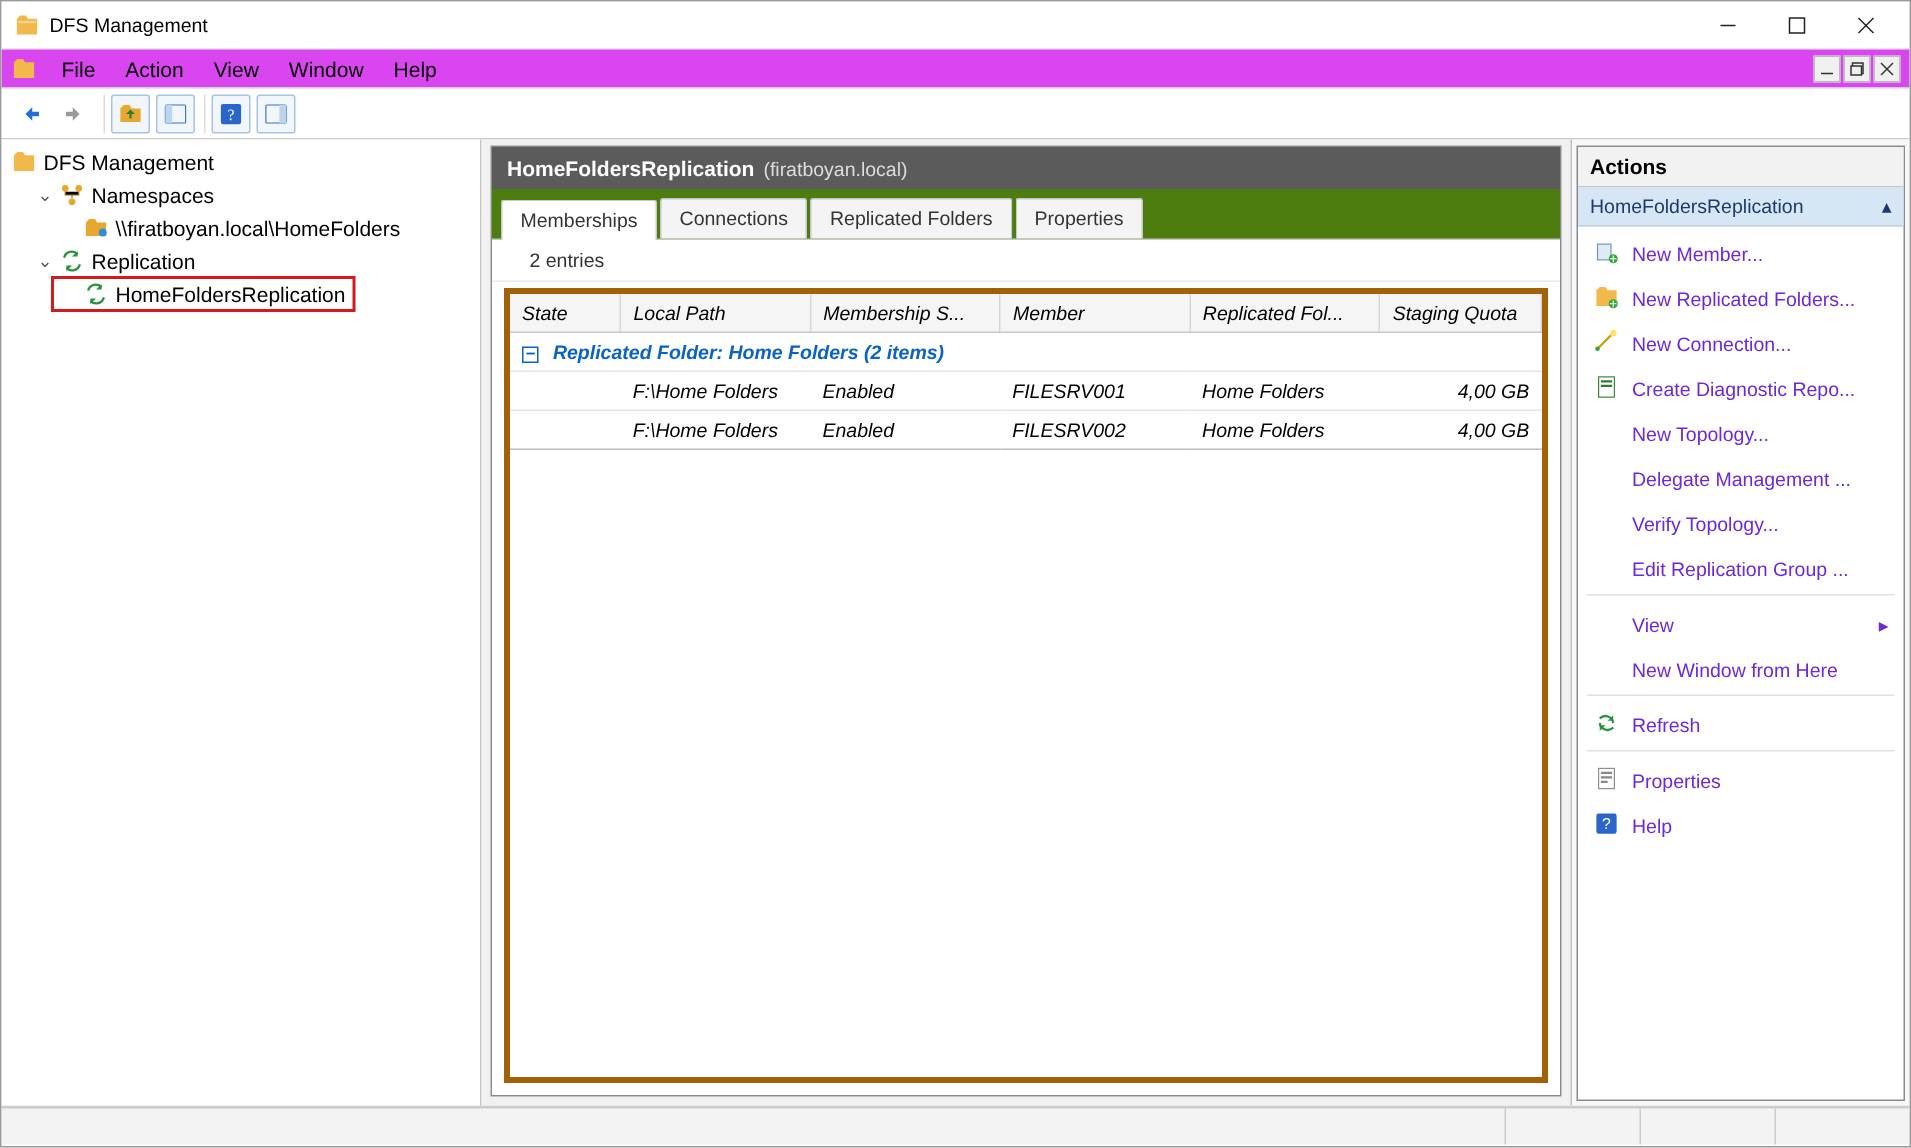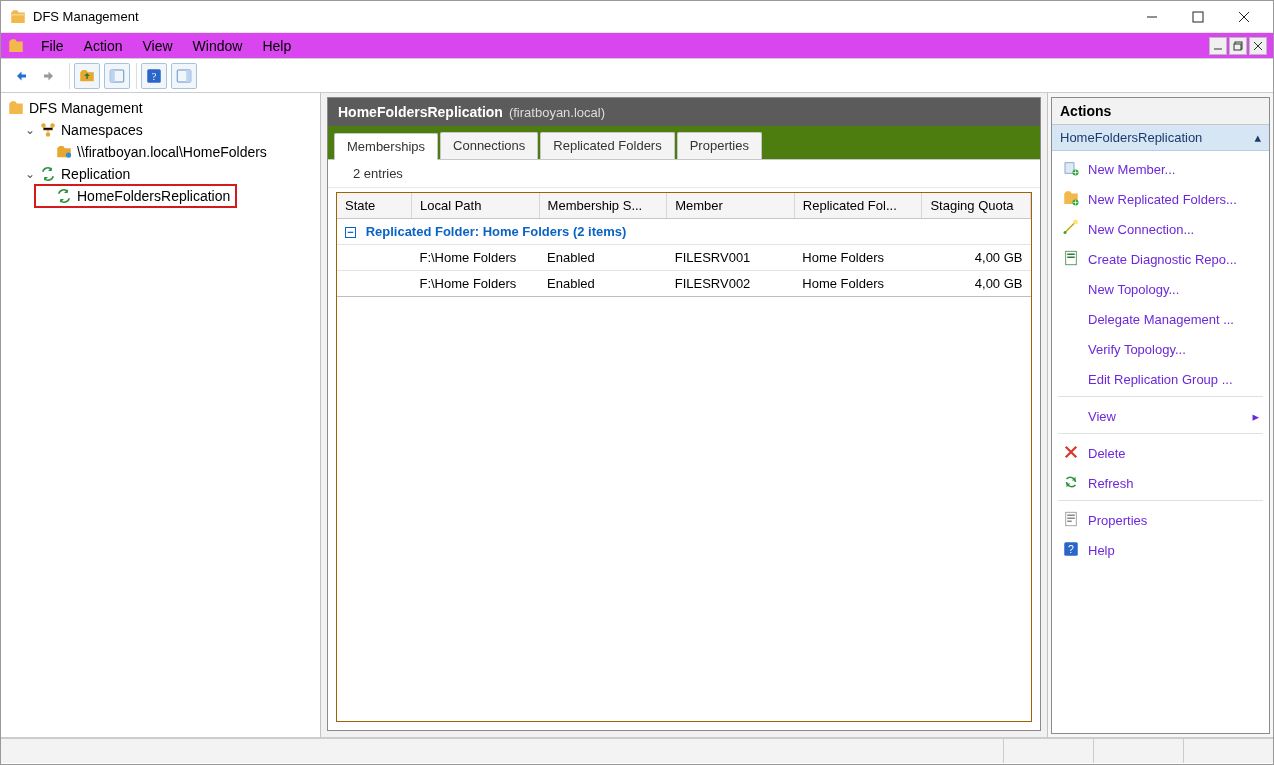--- a/index.html
+++ b/index.html
@@ -119,21 +119,21 @@
     padding: 5px 12px 6px 12px;
     border: 1px solid #c7c7c7;
     border-bottom: none;
     border-radius: 2px 2px 0 0;
     font-size: 13px;
     background:#f4f4f4;
     color:#333;
   }
   .tab.active { background:#fff; position:relative; top:1px; font-weight:500;}
   .subheader { padding:6px 25px; color:#333; font-size:13px; border-bottom:1px solid #eaeaea;}
-  .grid-wrap{ margin:4px 8px 8px 8px; border:1px solid #a16207; flex:1; overflow:auto;}
+  .grid-wrap{ margin:4px 8px 8px 8px; border:4px solid #a16207; flex:1; overflow:auto;font-style:italic;}
   table.grid { border-collapse: collapse; width:100%; font-size:13px;}
   table.grid thead th {
     text-align:left; font-weight:400;
     background:#f5f5f5;
     border-right:1px solid #d7d7d7;
     border-bottom:1px solid #c7c7c7;
     padding:5px 8px;
   }
   .grouprow td {
     padding:6px 8px; color:#0b63c4; font-weight:600;
@@ -471,29 +471,25 @@
       <div class="action-item">
         <span class="icon"></span>
         <span>Edit Replication Group ...</span>
       </div>
       <div class="action-divider"></div>
       <div class="action-item">
         <span class="icon"></span>
         <span>View</span>
         <span style="margin-left:auto">▸</span>
       </div>
+      <div class="action-item">
+        <span class="icon"></span>
+        <span>New Window from Here</span>
+      </div>
       <div class="action-divider"></div>
-      <div class="action-item">
-        <span class="icon">
-              <svg class="ic" viewBox="0 0 24 24">
-                <path stroke="#d93a2b" stroke-width="3" d="M5 5l14 14M19 5L5 19"></path>
-              </svg>
-            </span>
-        <span>Delete</span>
-      </div>
       <div class="action-item">
         <span class="icon">
               <svg class="ic" viewBox="0 0 24 24">
                 <path fill="none" stroke="#29923a" stroke-width="2" d="M6 8a7 7 0 0 1 12 4M18 16a7 7 0 0 1-12-4"></path>
                 <path fill="#29923a" d="M18 5v5h-5zM6 19v-5h5z"></path>
               </svg>
             </span>
         <span>Refresh</span>
       </div>
       <div class="action-divider"></div>

